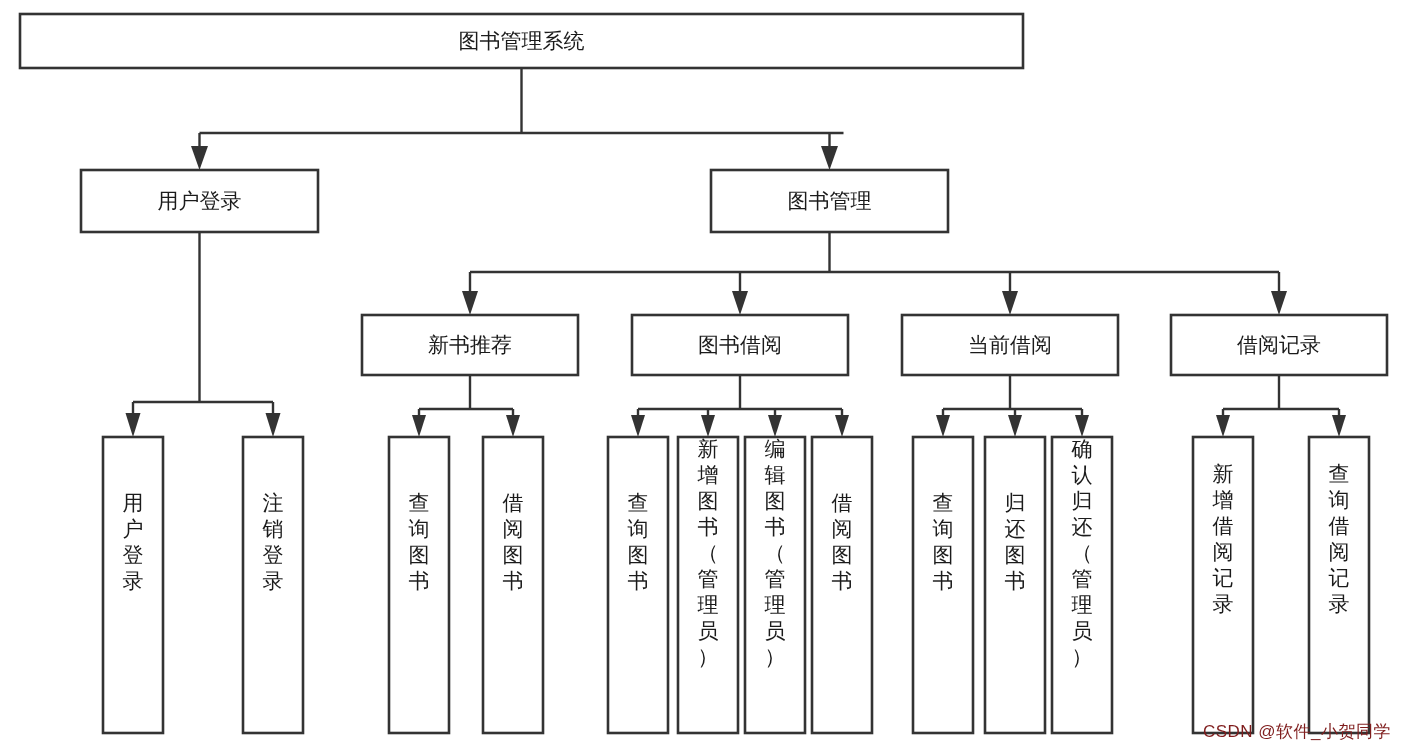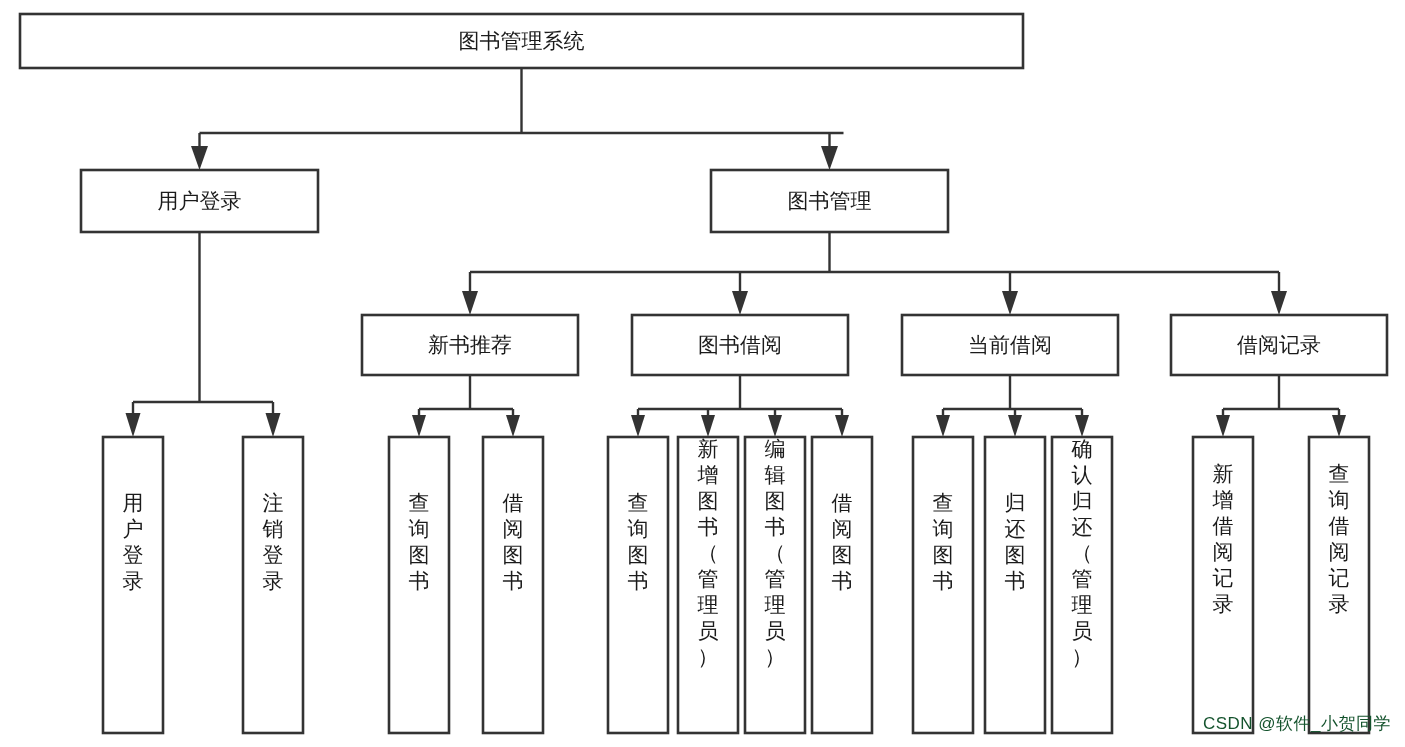--- a/index.html
+++ b/index.html
@@ -42,24 +42,24 @@
     stroke-width: 2.4;
     fill: none;
   }
   .arrow-head {
     fill: #333333;
     stroke: none;
   }
   .watermark {
     position: absolute;
     right: 14px;
-    bottom: 12px;
+    bottom: 4px;
     font-family: "Liberation Sans", "DejaVu Sans", sans-serif;
     font-size: 17px;
-    color: #14532d;
+    color: #7f1d1d;
     letter-spacing: 0.5px;
     white-space: nowrap;
     pointer-events: none;
   }
 </style>
 </head>
 <body>
 
 <svg id="diagram" viewBox="0 0 1405 747" xmlns="http://www.w3.org/2000/svg">
 

